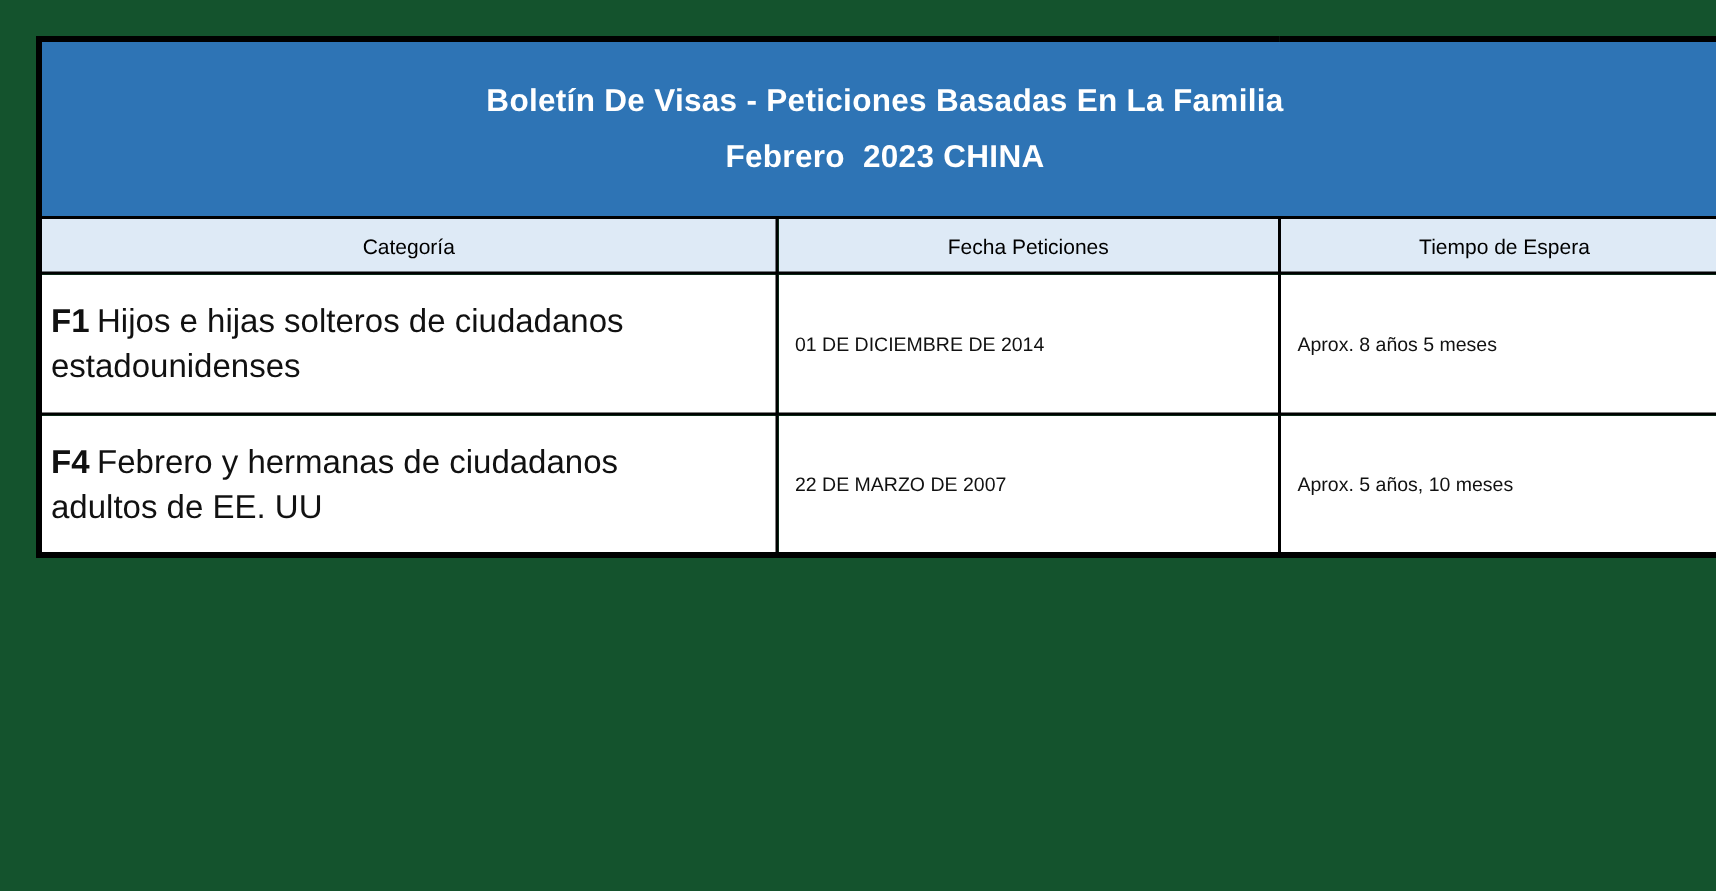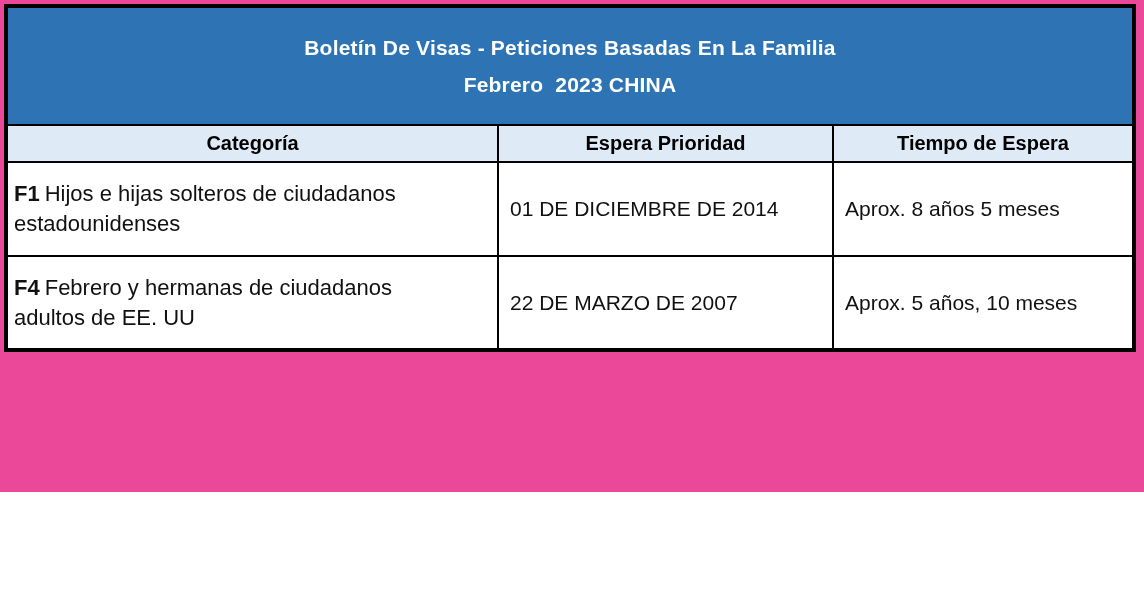--- a/index.html
+++ b/index.html
@@ -4,24 +4,24 @@
 <style>
   html,body{margin:0;padding:0;background:#ffffff;}
   body{
     font-family:"Liberation Sans","DejaVu Sans",sans-serif;
     color:#111111;
     -webkit-font-smoothing:antialiased;
   }
   .sheet{
     position:relative;
     width:1144px;
-    height:492px;
-    background:#ec4899;
+    height:594px;
+    background:#14532d;
     box-sizing:border-box;
-    padding:4px;
+    padding:24px;
     overflow:hidden;
   }
   table.bulletin{
     border-collapse:collapse;
     table-layout:fixed;
     width:1128px;
     border:4px solid #000000;
   }
   col.c1{width:492px;}
   col.c2{width:335px;}
@@ -41,22 +41,22 @@
   .banner .t1,.banner .t2{
     font-size:21px;
     font-weight:bold;
     line-height:37px;
     letter-spacing:0.2px;
   }
   .banner .t2{white-space:pre-wrap;}
   tr.head th{
     background:#DEEAF6;
     height:37px;
-    font-size:20px;
-    font-weight:bold;
+    font-size:14px;
+    font-weight:normal;
     text-align:center;
     vertical-align:middle;
     color:#000000;
   }
   tr.row-white td{background:#ffffff;height:94px;}
   tr.row-blue td{background:#BDD7EE;height:58px;}
   td.cat{
     padding:2px 10px 2px 6px;
     vertical-align:middle;
     font-size:22px;
@@ -64,21 +64,21 @@
     margin-left:33px;
   }
   td.cat .code{
     font-weight:bold;
     margin-right:5px;
   }
   td.date,td.wait{
     padding-left:11px;
     padding-right:4px;
     vertical-align:middle;
-    font-size:21px;
+    font-size:13px;
   }
 </style>
 </head>
 <body>
 
 <div class="sheet">
   <table class="bulletin">
     <colgroup>
         <col class="c1">
         <col class="c2">
@@ -86,21 +86,21 @@
       </colgroup>
     <tbody>
       <tr>
         <td class="banner" colspan="3">
           <div class="t1">Boletín De Visas - Peticiones Basadas En La Familia</div>
           <div class="t2">Febrero  2023 CHINA</div>
         </td>
       </tr>
       <tr class="head">
         <th>Categoría</th>
-        <th>Espera Prioridad</th>
+        <th>Fecha Peticiones</th>
         <th>Tiempo de Espera</th>
       </tr>
 
       <tr class="row-white">
         <td class="cat">
           <div class="catline"><b class="code">F1</b><span>Hijos e hijas solteros de ciudadanos</span></div>
           <div class="catline">estadounidenses</div>
         </td>
         <td class="date">01 DE DICIEMBRE DE 2014</td>
         <td class="wait">Aprox. 8 años 5 meses</td>

